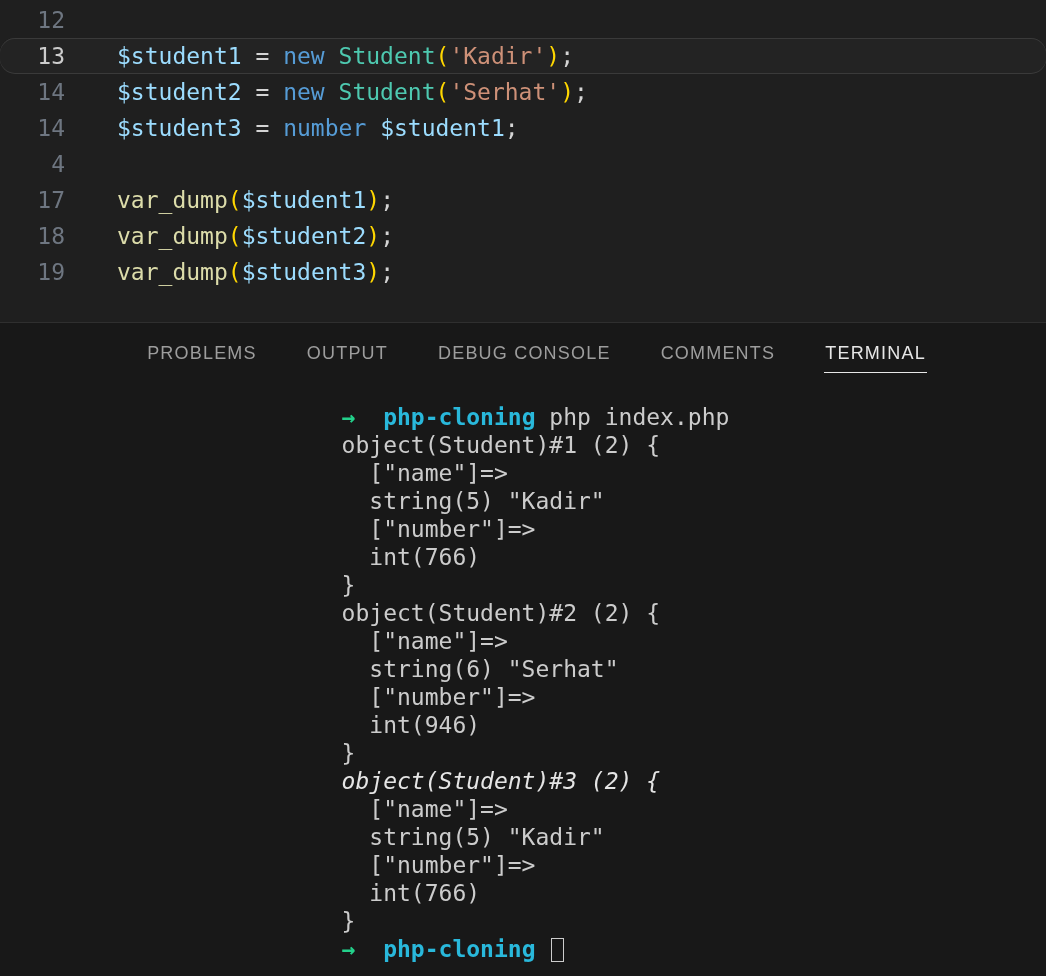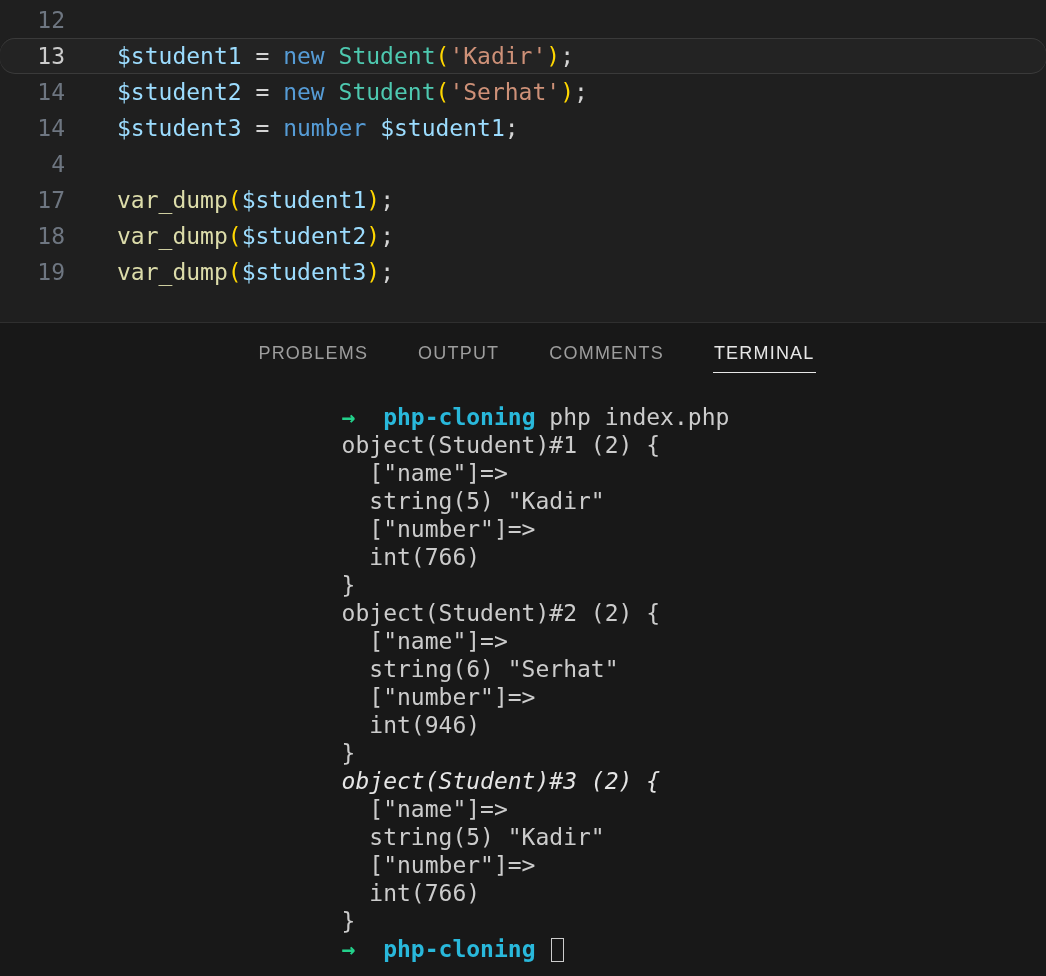--- a/index.html
+++ b/index.html
@@ -80,20 +80,21 @@
           <div class="gutter">19</div>
           <div class="code"><span style="color: rgb(220, 220, 170);">var_dump</span><span style="color: rgb(255, 215, 0);">(</span><span style="color: rgb(156, 220, 254);">$student3</span><span style="color: rgb(255, 215, 0);">)</span><span style="color: rgb(212, 212, 212);">;</span></div>
         </div>
       </div>
   </div>
 
   <div class="panel">
     <div class="panel-tabs">
         <div class="tab">PROBLEMS</div>
         <div class="tab">OUTPUT</div>
+        <div class="tab">DEBUG CONSOLE</div>
         <div class="tab">COMMENTS</div>
         <div class="tab active">TERMINAL</div>
       </div>
     <div class="terminal">
         <div class="term-line"><span class="bold" style="color: rgb(35, 209, 139);">→</span><span style="color: rgb(204, 204, 204);">  </span><span class="bold" style="color: rgb(41, 184, 219);">php-cloning</span><span style="color: rgb(204, 204, 204);"> php index.php</span></div>
         <div class="term-line"><span style="color: rgb(204, 204, 204);">object(Student)#1 (2) {</span></div>
         <div class="term-line"><span style="color: rgb(204, 204, 204);">  ["name"]=&gt;</span></div>
         <div class="term-line"><span style="color: rgb(204, 204, 204);">  string(5) "Kadir"</span></div>
         <div class="term-line"><span style="color: rgb(204, 204, 204);">  ["number"]=&gt;</span></div>
         <div class="term-line"><span style="color: rgb(204, 204, 204);">  int(766)</span></div>

